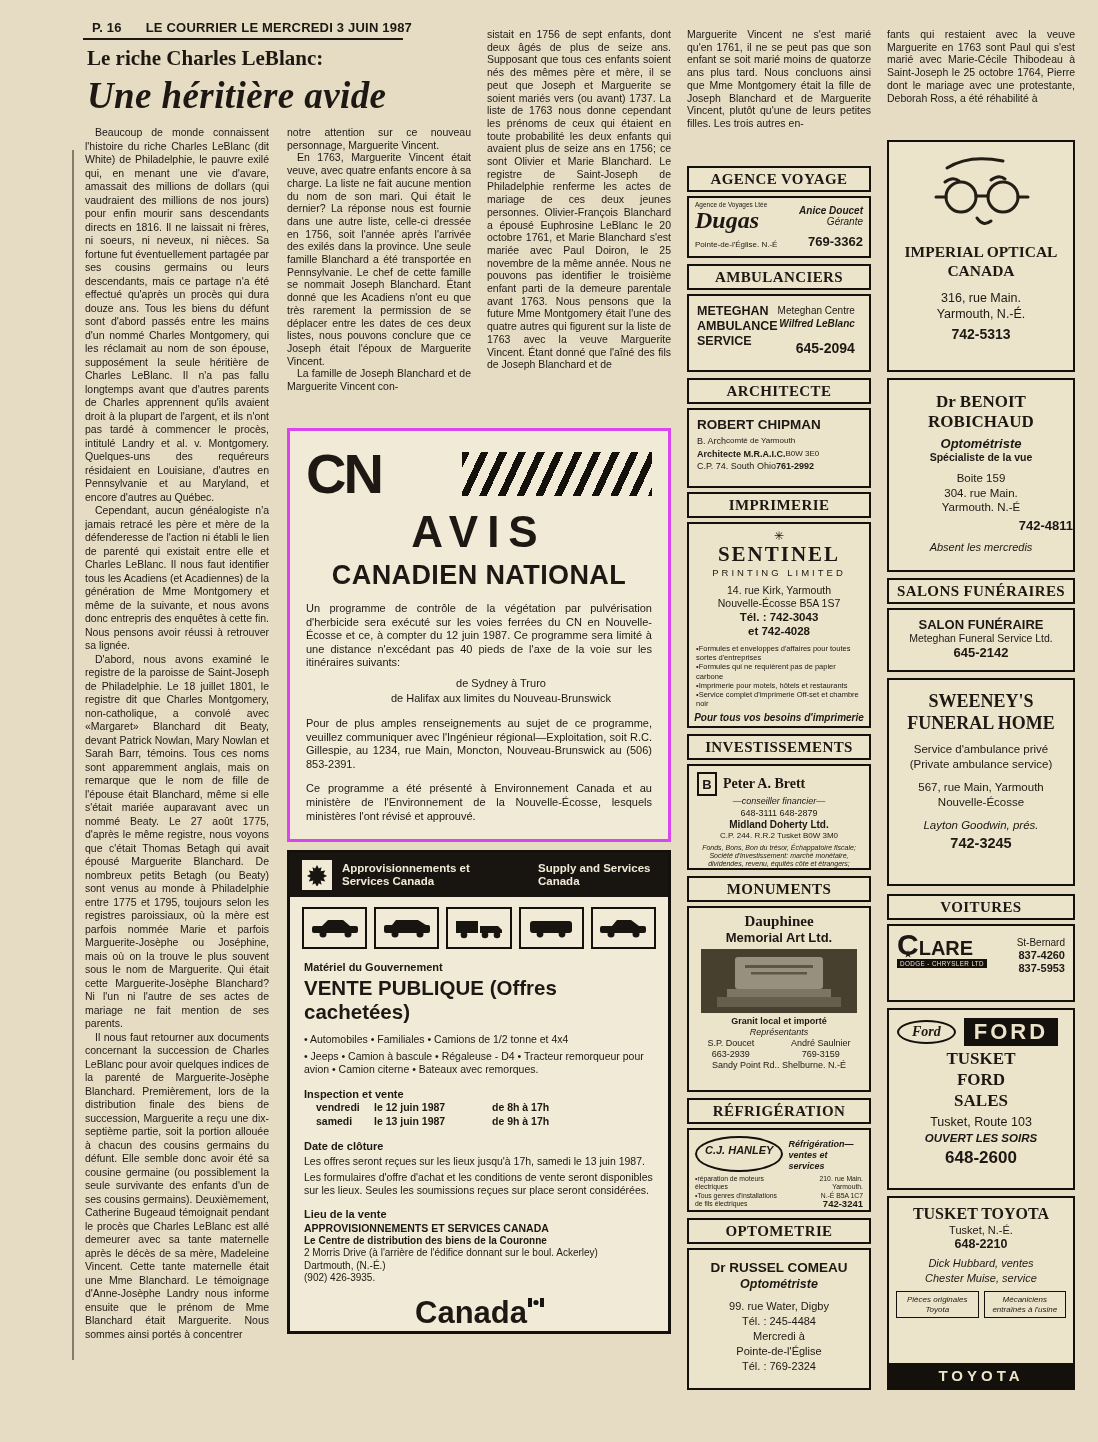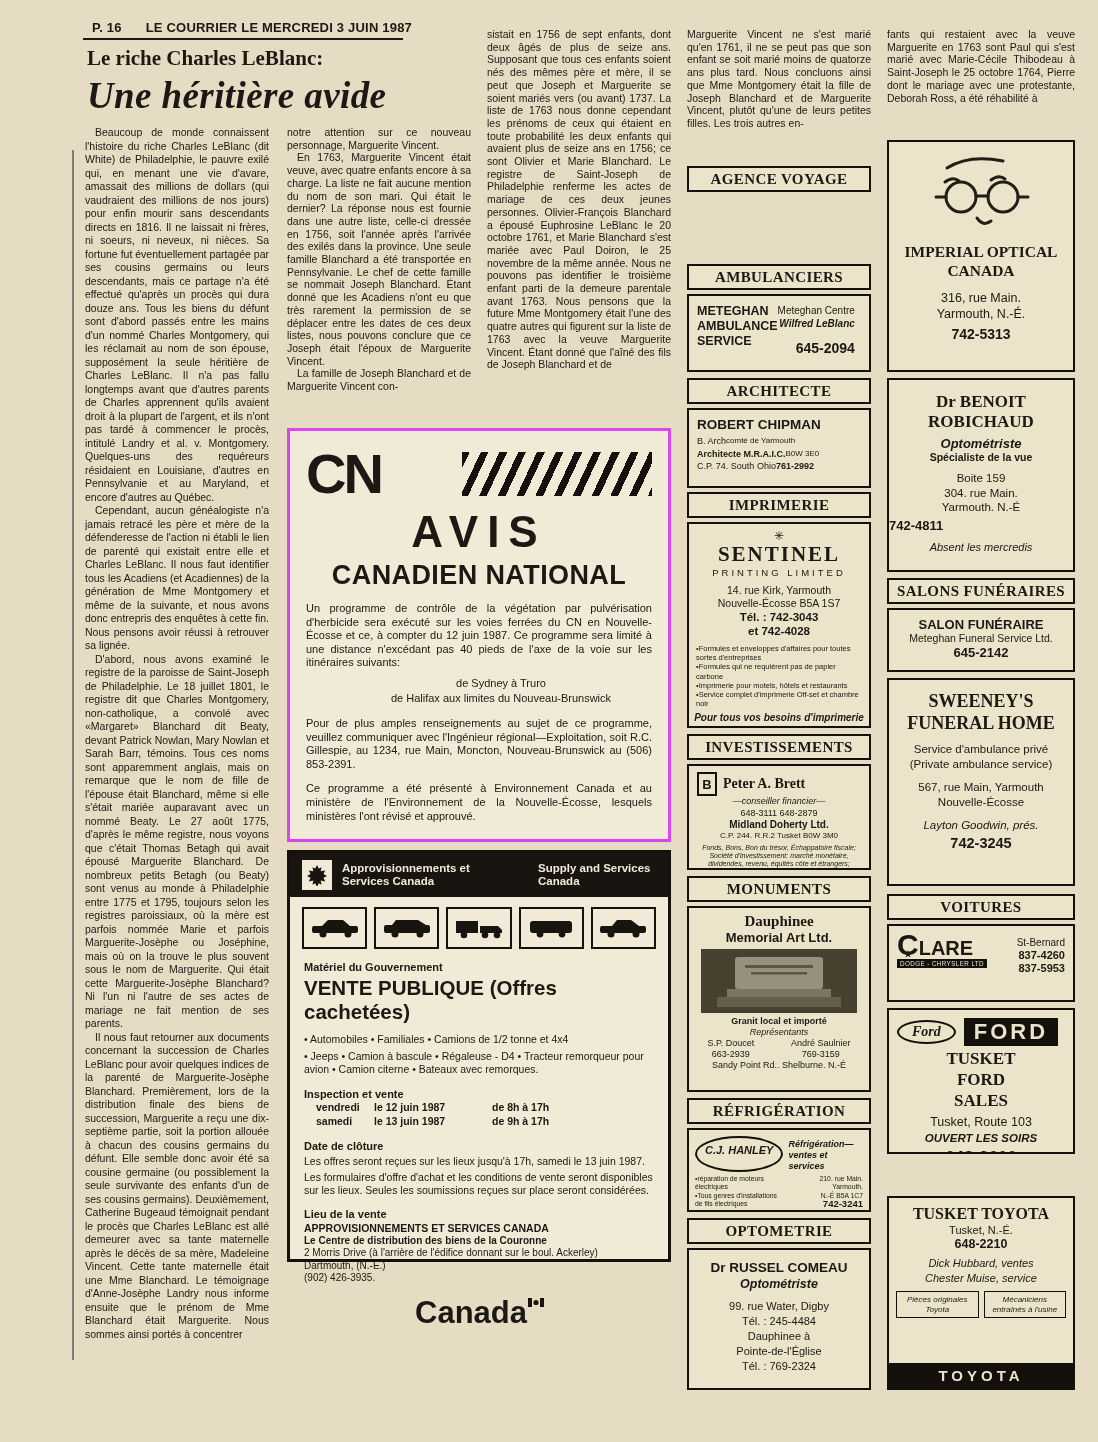--- a/index.html
+++ b/index.html
@@ -113,21 +113,21 @@
 
   .imp-icon { display:block; margin:10px auto 4px; }
   .imp-name { text-align:center; font-weight:bold; font-size:15.5px; font-family:"Liberation Serif",serif; line-height:19px; }
   .imp-line { text-align:center; font-size:12.5px; line-height:16px; }
   .imp-tel { text-align:center; font-weight:bold; font-size:14px; margin-top:4px; }
 
   .rob-name { text-align:center; font-weight:bold; font-size:17px; font-family:"Liberation Serif",serif; line-height:20px; }
   .rob-title { text-align:center; font-weight:bold; font-style:italic; font-size:13px; margin-top:4px; }
   .rob-sub { text-align:center; font-weight:bold; font-size:10.5px; margin-bottom:8px; }
   .rob-line { text-align:center; font-size:11.5px; line-height:14.5px; }
-  .rob-tel { text-align:left; font-weight:bold; font-size:13px; margin:3px 0 8px; }
+  .rob-tel { text-align:right; font-weight:bold; font-size:13px; margin:3px 0 8px; }
   .rob-note { text-align:center; font-style:italic; font-size:11px; }
 
   .sf-name { text-align:center; font-weight:bold; font-size:13px; padding-top:7px; }
   .sf-line { text-align:center; font-size:10.5px; line-height:13px; }
   .sf-tel { text-align:center; font-weight:bold; font-size:13px; }
 
   .sw-name { text-align:center; font-weight:bold; font-size:18px; font-family:"Liberation Serif",serif; line-height:22px; }
   .sw-line { text-align:center; font-size:11.5px; line-height:15px; }
   .sw-tel { text-align:center; font-weight:bold; font-size:14.5px; margin-top:2px; }
 
@@ -203,21 +203,21 @@
     <div class="cn-name">CANADIEN NATIONAL</div>
     <p class="cn-body">Un programme de contrôle de la végétation par pulvérisation d'herbicide sera exécuté sur les voies ferrées du CN en Nouvelle-Écosse et ce, à compter du 12 juin 1987. Ce programme sera limité à une distance n'excédant pas 40 pieds de l'axe de la voie sur les itinéraires suivants:</p>
     <div class="cn-routes">
       <div>de Sydney à Truro</div>
       <div>de Halifax aux limites du Nouveau-Brunswick</div>
     </div>
     <p class="cn-body">Pour de plus amples renseignements au sujet de ce programme, veuillez communiquer avec l'Ingénieur régional—Exploitation, soit R.C. Gillespie, au 1234, rue Main, Moncton, Nouveau-Brunswick au (506) 853-2391.</p>
     <p class="cn-body">Ce programme a été présenté à Environnement Canada et au ministère de l'Environnement de la Nouvelle-Écosse, lesquels ministères l'ont révisé et approuvé.</p>
   </div>
 
-  <div class="abs gov-ad" style="left:287px;top:850px;width:384px;height:412px">
+  <div class="abs gov-ad" style="left:287px;top:850px;width:384px;height:484px">
     <div class="gov-bar">
       <div class="gov-flagbox">
         <svg width="22" height="22" viewBox="0 0 24 24">
           <path fill="#181410" d="M12 1l2 4 3-1.5-1 4.5 5-1-2 4 4 2-4 2 2 4-5-1 1 4.5-3-1.5-2 4-2-4-3 1.5 1-4.5-5 1 2-4-4-2 4-2-2-4 5 1-1-4.5 3 1.5z"></path>
         </svg>
       </div>
       <div class="gov-dept">Approvisionnements et Services Canada</div>
       <div class="gov-dept gov-dept-en">Supply and Services Canada</div>
     </div>
     <div class="gov-vehicles">
@@ -293,20 +293,36 @@
             <rect width="4" height="9" fill="#181410"></rect>
             <rect x="12" width="4" height="9" fill="#181410"></rect>
             <circle cx="8" cy="4.5" r="2.6" fill="#181410"></circle>
           </svg>
       </div>
     </div>
   </div>
 
   <div class="abs dir-header" style="left:687px;top:166px;width:184px">
     <span>AGENCE VOYAGE</span>
+  </div>
+  <div class="abs ad-box" style="left:687px;top:196px;width:184px;height:62px">
+    <div class="dugas-row">
+      <div>
+        <div class="dugas-tag">Agence de Voyages Ltée</div>
+        <div class="dugas-script">Dugas</div>
+      </div>
+      <div class="dugas-right">
+        <div class="b i">Anice Doucet</div>
+        <div class="i">Gérante</div>
+      </div>
+    </div>
+    <div class="dugas-bottom">
+      <span>Pointe-de-l'Église. N.-É</span>
+      <span class="dugas-phone">769-3362</span>
+    </div>
   </div>
 
   <div class="abs dir-header" style="left:687px;top:264px;width:184px">
     <span>AMBULANCIERS</span>
   </div>
   <div class="abs ad-box" style="left:687px;top:294px;width:184px;height:78px">
     <div class="met-row">
       <div class="met-name">
         <div>METEGHAN</div>
         <div>AMBULANCE</div>
@@ -429,21 +445,21 @@
   </div>
 
   <div class="abs dir-header" style="left:687px;top:1218px;width:184px">
     <span>OPTOMETRIE</span>
   </div>
   <div class="abs ad-box com-box" style="left:687px;top:1248px;width:184px;height:142px">
     <div class="com-name">Dr RUSSEL COMEAU</div>
     <div class="com-title">Optométriste</div>
     <div class="com-line">99. rue Water, Digby</div>
     <div class="com-line">Tél. : 245-4484</div>
-    <div class="com-line">Dauphinee à</div>
+    <div class="com-line">Mercredi à</div>
     <div class="com-line">Pointe-de-l'Église</div>
     <div class="com-line">Tél. : 769-2324</div>
   </div>
 
   <div class="abs ad-box" style="left:887px;top:140px;width:188px;height:232px">
     <svg class="imp-icon" width="112" height="86" viewBox="0 0 112 86">
       <g fill="none" stroke="#221d15" stroke-width="3" stroke-linecap="round">
         <path d="M22 16 q22 -14 56 -7"></path>
         <path d="M20 30 q8 -6 14 -1 M66 28 q8 -6 14 -1"></path>
         <circle cx="36" cy="45" r="15"></circle>
@@ -502,21 +518,21 @@
         <div class="clare-sub">DODGE - CHRYSLER LTD</div>
       </div>
       <div class="clare-right">
         <div>St-Bernard</div>
         <div class="b">837-4260</div>
         <div class="b">837-5953</div>
       </div>
     </div>
   </div>
 
-  <div class="abs ad-box" style="left:887px;top:1008px;width:188px;height:146px">
+  <div class="abs ad-box" style="left:887px;top:1008px;width:188px;height:182px">
     <div class="ford-toprow">
       <span class="ford-oval">Ford</span>
       <span class="ford-block">FORD</span>
     </div>
     <div class="ford-name">TUSKET</div>
     <div class="ford-name">FORD</div>
     <div class="ford-name">SALES</div>
     <div class="ford-line">Tusket, Route 103</div>
     <div class="ford-hours">OUVERT LES SOIRS</div>
     <div class="ford-tel">648-2600</div>

